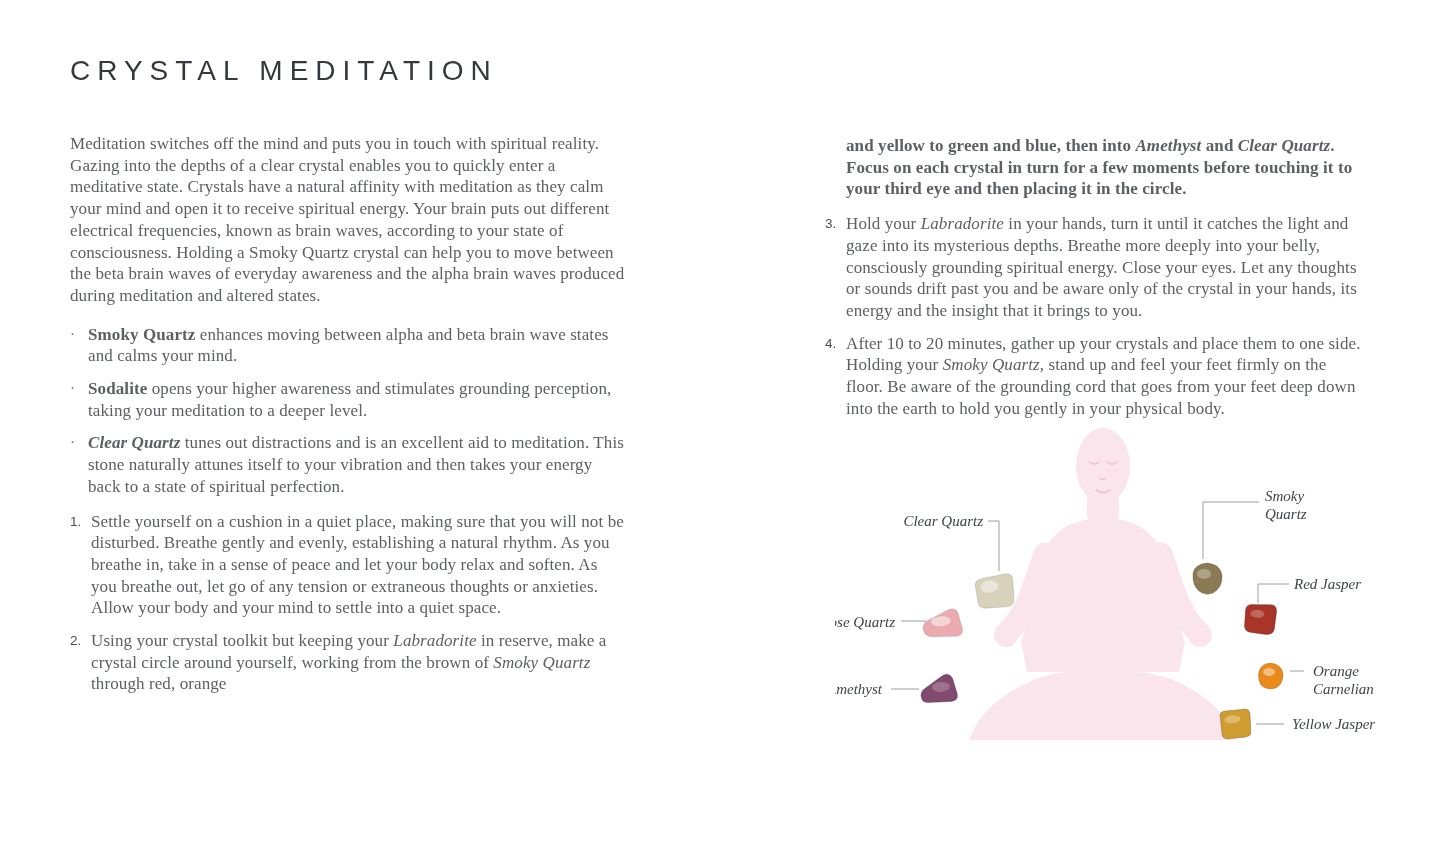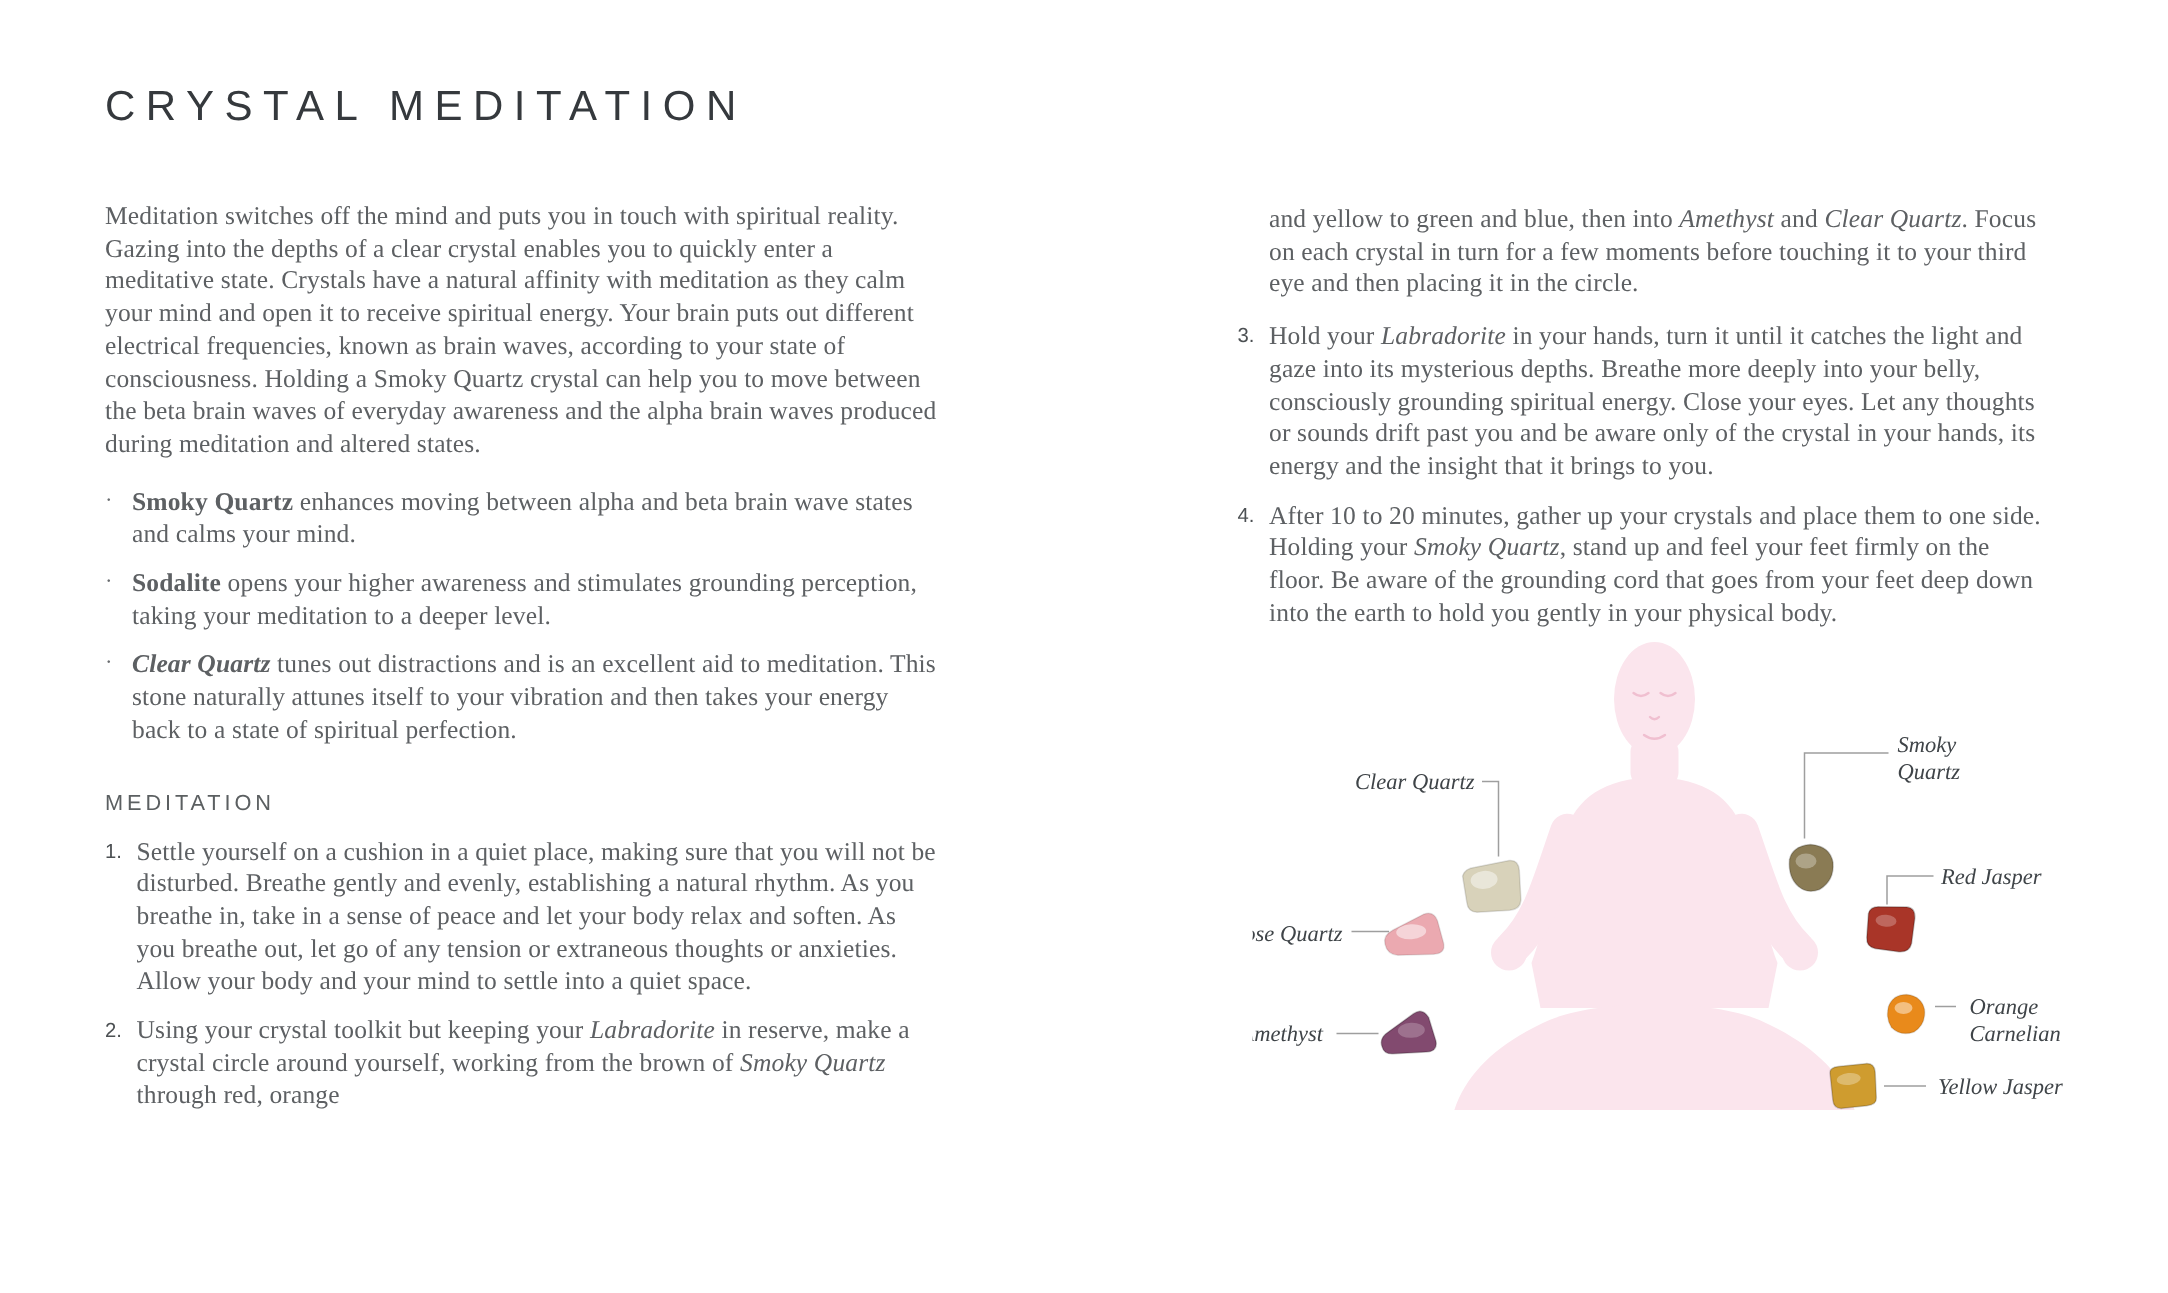--- a/index.html
+++ b/index.html
@@ -33,21 +33,21 @@
   .step-num {
     width:21px; flex:0 0 21px; font-family:"Liberation Sans", sans-serif;
     font-size:13.5px; line-height:21.7px; color:#4c5053;
   }
   .step-text { flex:1; }
   .st-b { font-weight:bold; }
   .st-i { font-style:italic; }
   .st-bi { font-weight:bold; font-style:italic; }
   
   .right-page { position:absolute; left:825px; top:135px; width:541px; }
-  .continuation { display:flex; }
+  .continuation { display:flex;font-weight:bold; }
   .continuation .step-num { visibility:hidden; }
   
   .illustration { position:absolute; left:835px; top:418px; width:565px; height:398px; }
   .stone-label {
     font-family:"Liberation Serif", serif; font-style:italic;
     font-size:15px; fill:#3f4448;
   }
   .leader { stroke:#9e9e9e; stroke-width:1; fill:none; }
   
   .footer {
@@ -77,21 +77,20 @@
       <div class="bullet-item">
         <span class="bullet-marker">·</span>
         <div class="body-text bullet-text"><span class="st-b">Sodalite</span><span> opens your higher awareness and stimulates grounding perception, taking your meditation to a deeper level.</span></div>
       </div>
       <div class="bullet-item">
         <span class="bullet-marker">·</span>
         <div class="body-text bullet-text"><span class="st-bi">Clear Quartz</span><span> tunes out distractions and is an excellent aid to meditation. This stone naturally attunes itself to your vibration and then takes your energy back to a state of spiritual perfection.</span></div>
       </div>
     </div>
 
-    <h2 class="section-heading sh-2">MEDITATION</h2>
 
     <div class="step-list">
       <div class="step">
         <span class="step-num">1.</span>
         <div class="body-text step-text"><span>Settle yourself on a cushion in a quiet place, making sure that you will not be disturbed. Breathe gently and evenly, establishing a natural rhythm. As you breathe in, take in a sense of peace and let your body relax and soften. As you breathe out, let go of any tension or extraneous thoughts or anxieties. Allow your body and your mind to settle into a quiet space.</span></div>
       </div>
       <div class="step">
         <span class="step-num">2.</span>
         <div class="body-text step-text"><span>Using your crystal toolkit but keeping your </span><span class="st-i">Labradorite</span><span> in reserve, make a crystal circle around yourself, working from the brown of </span><span class="st-i">Smoky Quartz</span><span> through red, orange</span></div>
       </div>

